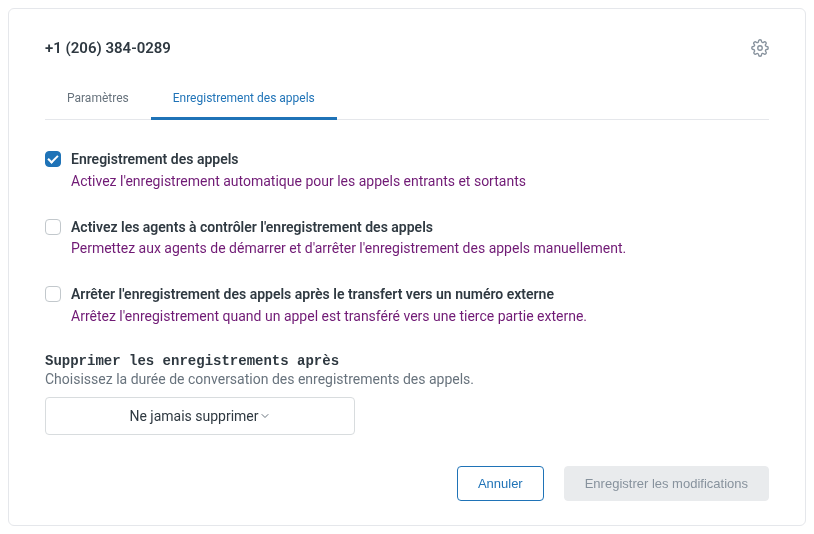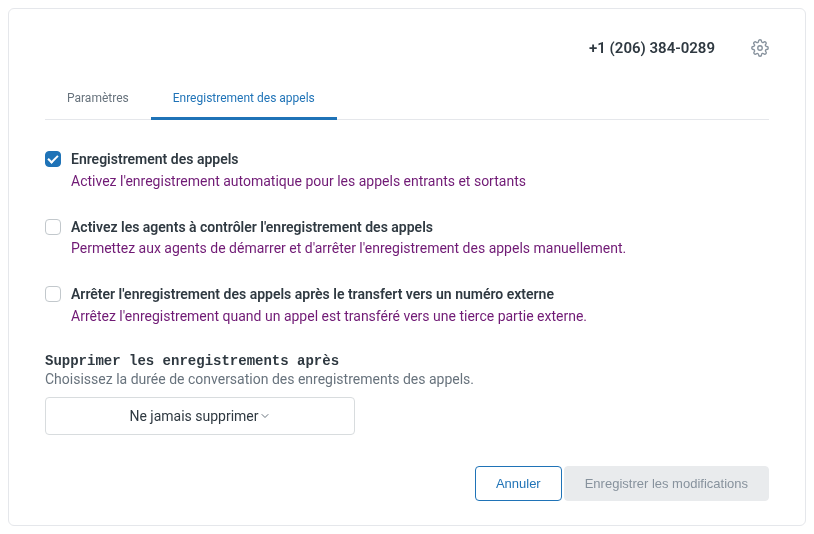--- a/index.html
+++ b/index.html
@@ -18,21 +18,21 @@
       border: 1px solid #e5e7eb;
       border-radius: 6px;
       padding: 30px 36px 24px 36px;
       height: 100%;
       position: relative;
       display: flex;
       flex-direction: column;
     }
     .header {
       display: flex;
-      justify-content: flex-end;
+      justify-content: space-between;
       align-items: flex-start;
       gap: 36px;
     }
     .phone-title {
       font-size: 15px;
       font-weight: 600;
       color: #2f3941;
     }
     .gear-icon {
       width: 18px;
@@ -140,21 +140,21 @@
       align-items: center;
     }
     .chevron-down {
       width: 12px;
       height: 12px;
       color: #68737d;
     }
     .footer {
       display: flex;
       justify-content: flex-end;
-      gap: 2px;
+      gap: 20px;
       padding-top: 20px;
     }
     .btn {
       padding: 9px 20px;
       font-size: 13px;
       border-radius: 4px;
       cursor: pointer;
       border: 1px solid transparent;
     }
     .btn-cancel {

